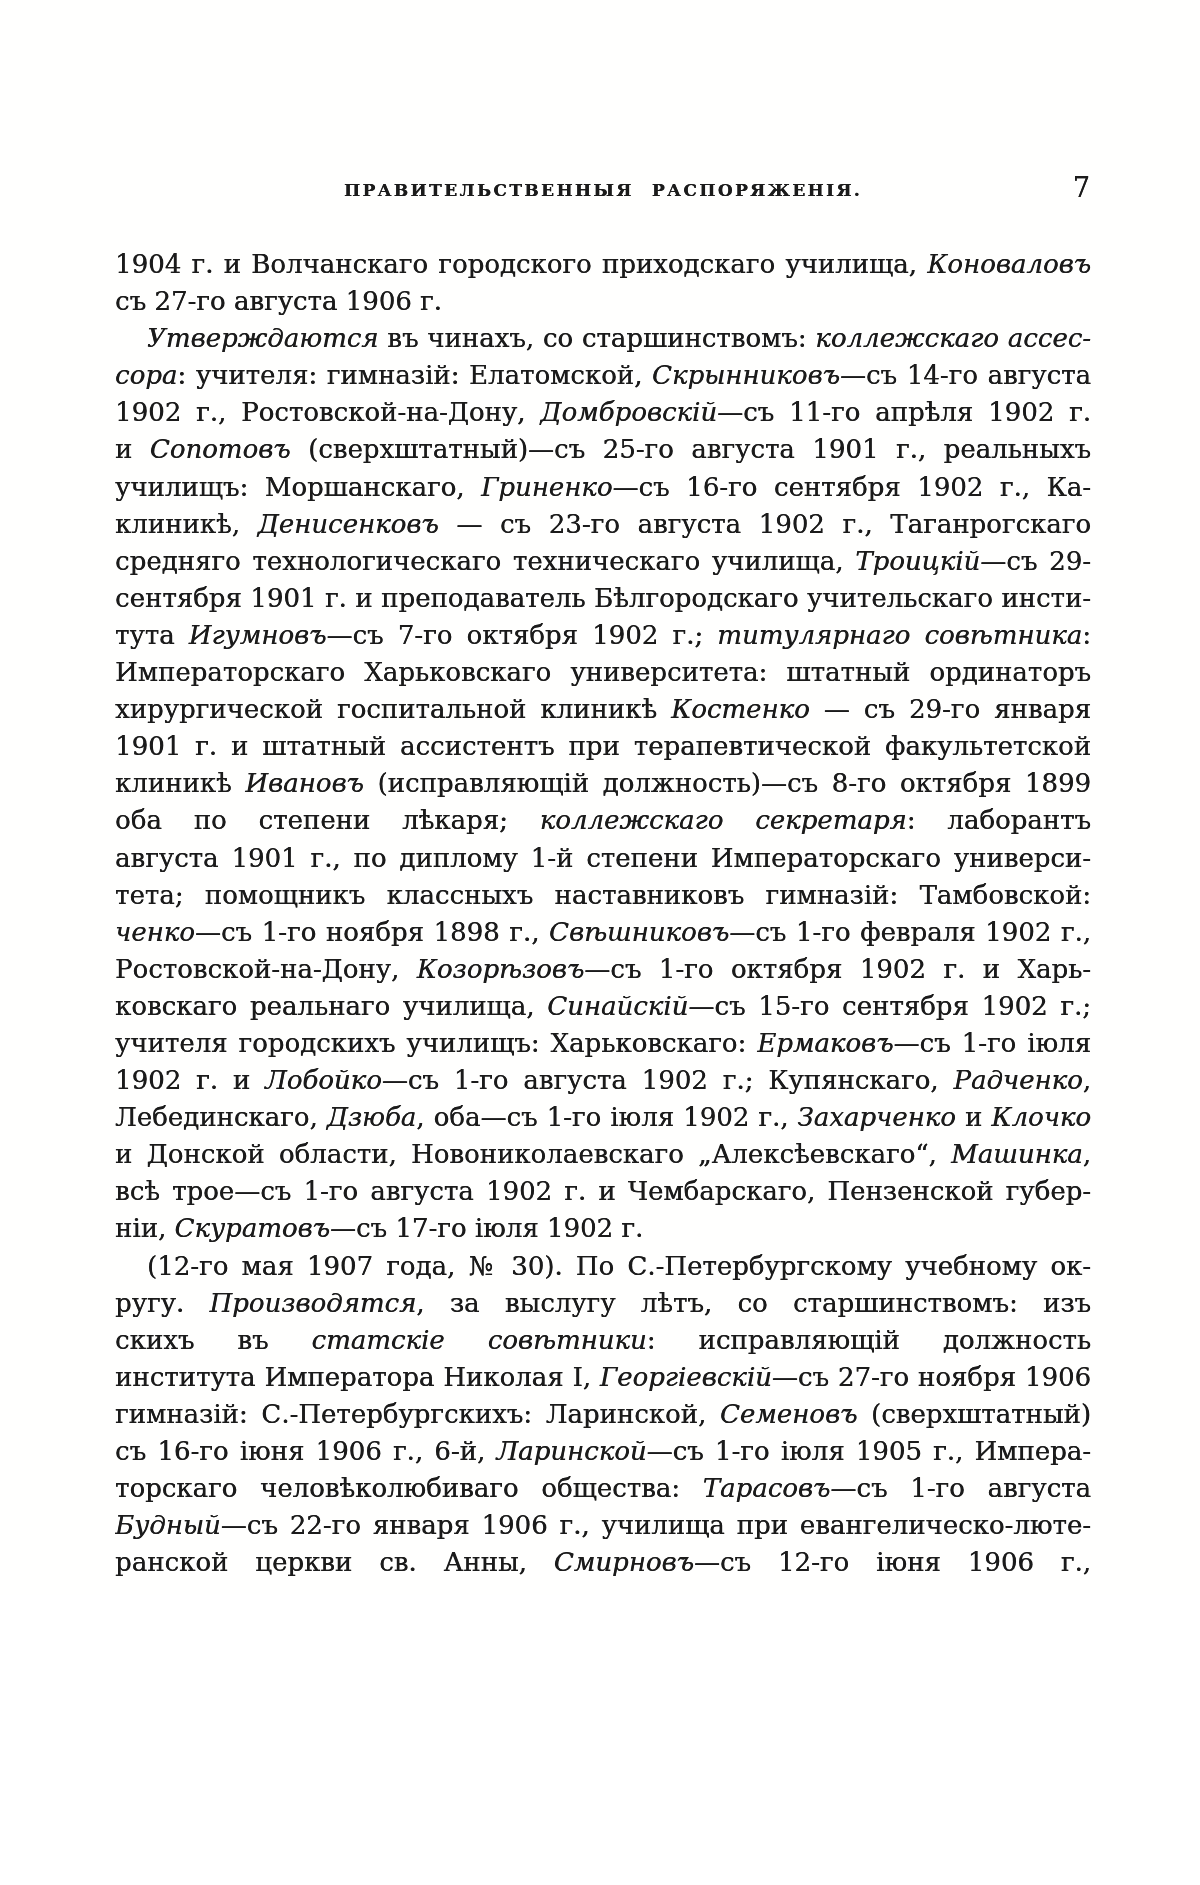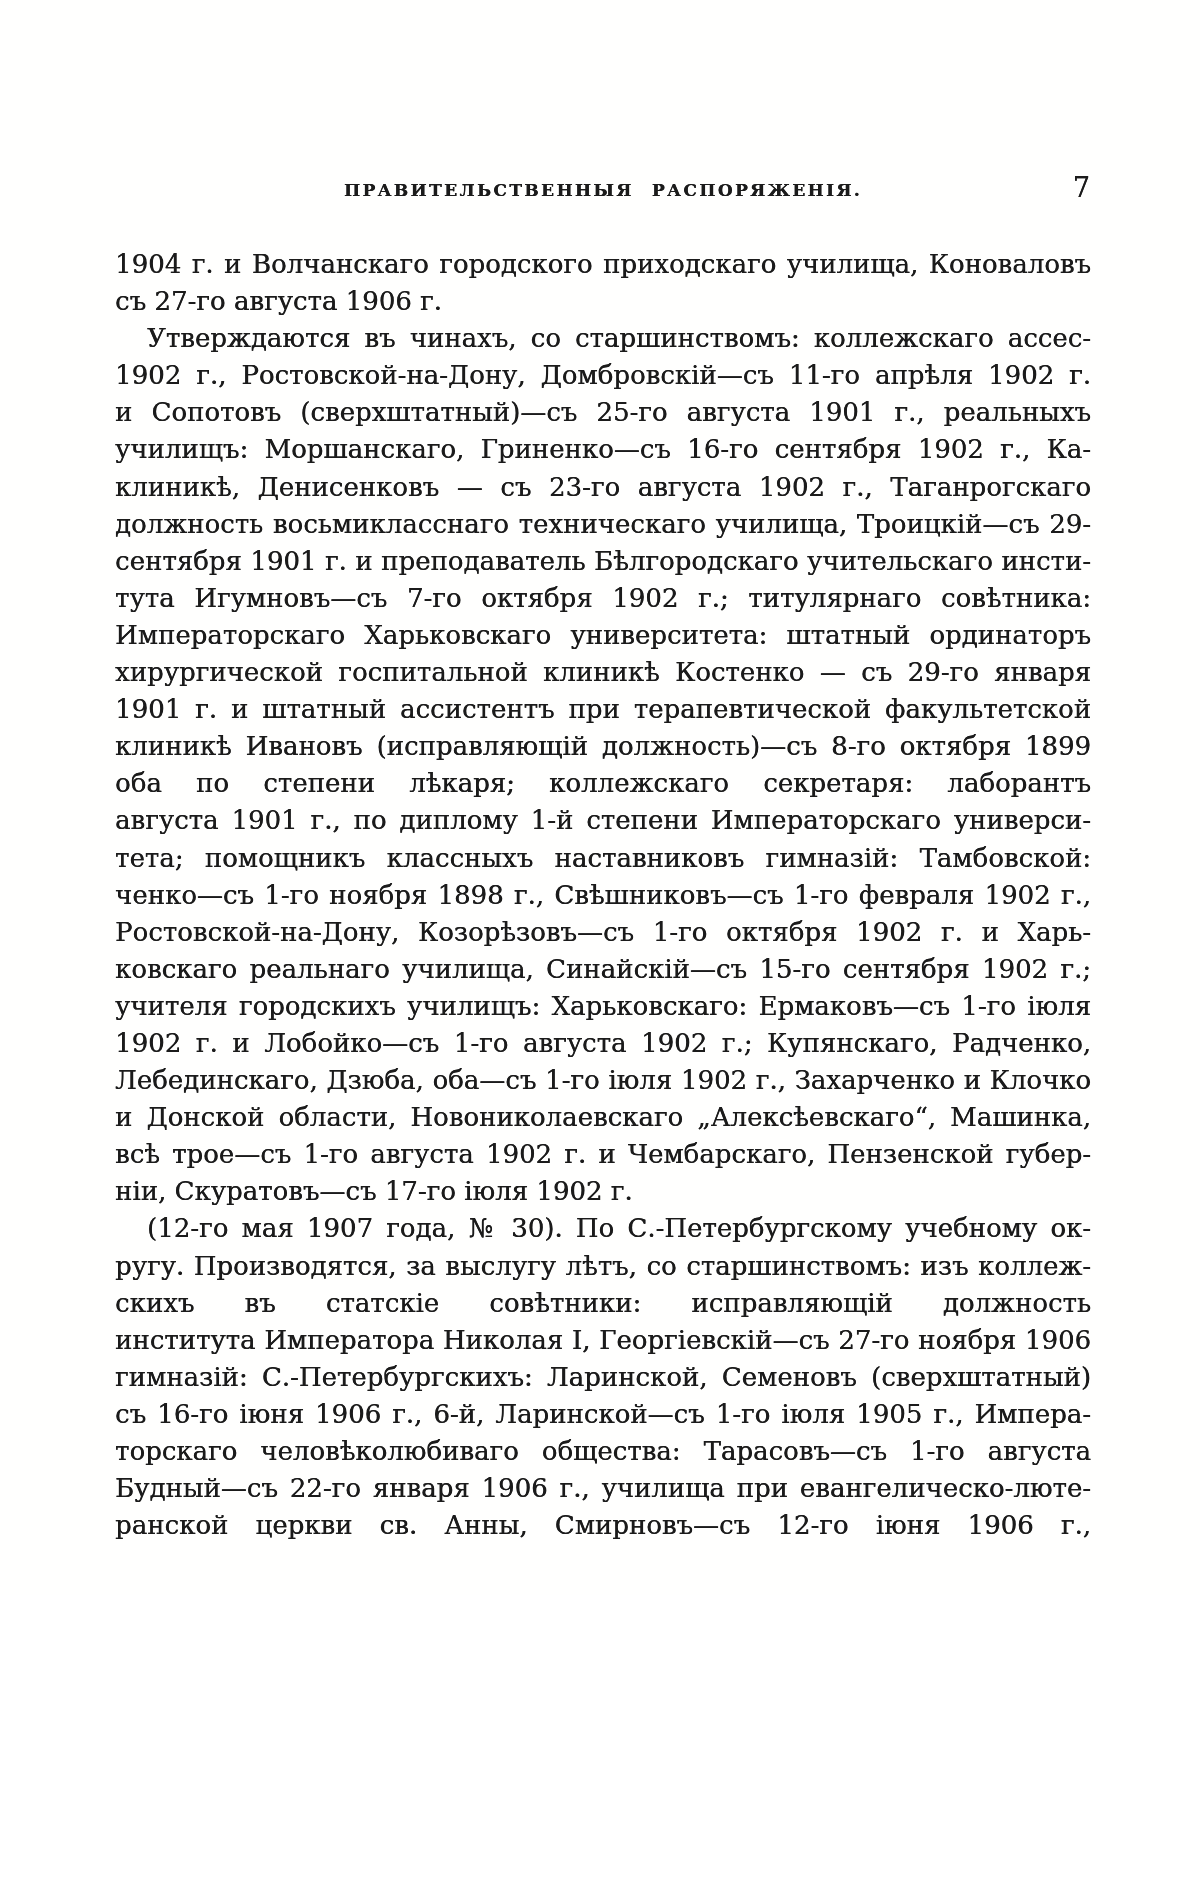--- a/index.html
+++ b/index.html
@@ -41,21 +41,21 @@
     text-shadow: 0.35px 0 0 currentColor;
   }
   .line {
     height: 37.1px;
     overflow: hidden;
     text-align: justify;
     text-align-last: justify;
   }
   .line.indent { text-indent: 32px; }
   .line.para-end { text-align-last: left; }
-  .it { }
+  .it { font-style: italic; }
   .watermark {
     position: absolute;
     top: 1816px;
     right: 210px;
     font-family: "DejaVu Sans", "Liberation Sans", sans-serif;
     font-size: 26px;
     font-weight: bold;
     letter-spacing: 0.3px;
     color: var(--wm, #8a8a8a);
   }
@@ -66,25 +66,26 @@
 <div class="page">
 
   <div class="running-head">ПРАВИТЕЛЬСТВЕННЫЯ РАСПОРЯЖЕНІЯ.</div>
 
   <div class="page-num">7</div>
 
   <div class="body-text">
       <div class="line"><span>1904 г. и Волчанскаго городского приходскаго училища, </span><span class="it">Коноваловъ</span></div>
       <div class="line para-end"><span>съ 27-го августа 1906 г.</span></div>
       <div class="line indent"><span class="it">Утверждаются</span><span> въ чинахъ, со старшинствомъ: </span><span class="it">коллежскаго ассес-</span></div>
+      <div class="line"><span class="it">сора</span><span>: учителя: гимназій: Елатомской, </span><span class="it">Скрынниковъ</span><span>—съ 14-го августа</span></div>
       <div class="line"><span>1902 г., Ростовской-на-Дону, </span><span class="it">Домбровскій</span><span>—съ 11-го апрѣля 1902 г.</span></div>
       <div class="line"><span>и </span><span class="it">Сопотовъ</span><span> (сверхштатный)—съ 25-го августа 1901 г., реальныхъ</span></div>
       <div class="line"><span>училищъ: Моршанскаго, </span><span class="it">Гриненко</span><span>—съ 16-го сентября 1902 г., Ка-</span></div>
       <div class="line"><span>клиникѣ, </span><span class="it">Денисенковъ</span><span> — съ 23-го августа 1902 г., Таганрогскаго</span></div>
-      <div class="line"><span>должность восьмикласснаго техническаго училища, </span><span class="it">Троицкій</span><span>—съ 29-го</span></div>
+      <div class="line"><span>средняго технологическаго техническаго училища, </span><span class="it">Троицкій</span><span>—съ 29-го</span></div>
       <div class="line"><span>сентября 1901 г. и преподаватель Бѣлгородскаго учительскаго инсти-</span></div>
       <div class="line"><span>тута </span><span class="it">Игумновъ</span><span>—съ 7-го октября 1902 г.; </span><span class="it">титулярнаго совѣтника</span><span>:</span></div>
       <div class="line"><span>Императорскаго Харьковскаго университета: штатный ординаторъ при</span></div>
       <div class="line"><span>хирургической госпитальной клиникѣ </span><span class="it">Костенко</span><span> — съ 29-го января</span></div>
       <div class="line"><span>1901 г. и штатный ассистентъ при терапевтической факультетской</span></div>
       <div class="line"><span>клиникѣ </span><span class="it">Ивановъ</span><span> (исправляющій должность)—съ 8-го октября 1899 г.,</span></div>
       <div class="line"><span>оба по степени лѣкаря; </span><span class="it">коллежскаго секретаря</span><span>: лаборантъ Император-</span></div>
       <div class="line"><span>августа 1901 г., по диплому 1-й степени Императорскаго универси-</span></div>
       <div class="line"><span>тета; помощникъ классныхъ наставниковъ гимназій: Тамбовской: </span></div>
       <div class="line"><span class="it">ченко</span><span>—съ 1-го ноября 1898 г., </span><span class="it">Свѣшниковъ</span><span>—съ 1-го февраля 1902 г.,</span></div>

